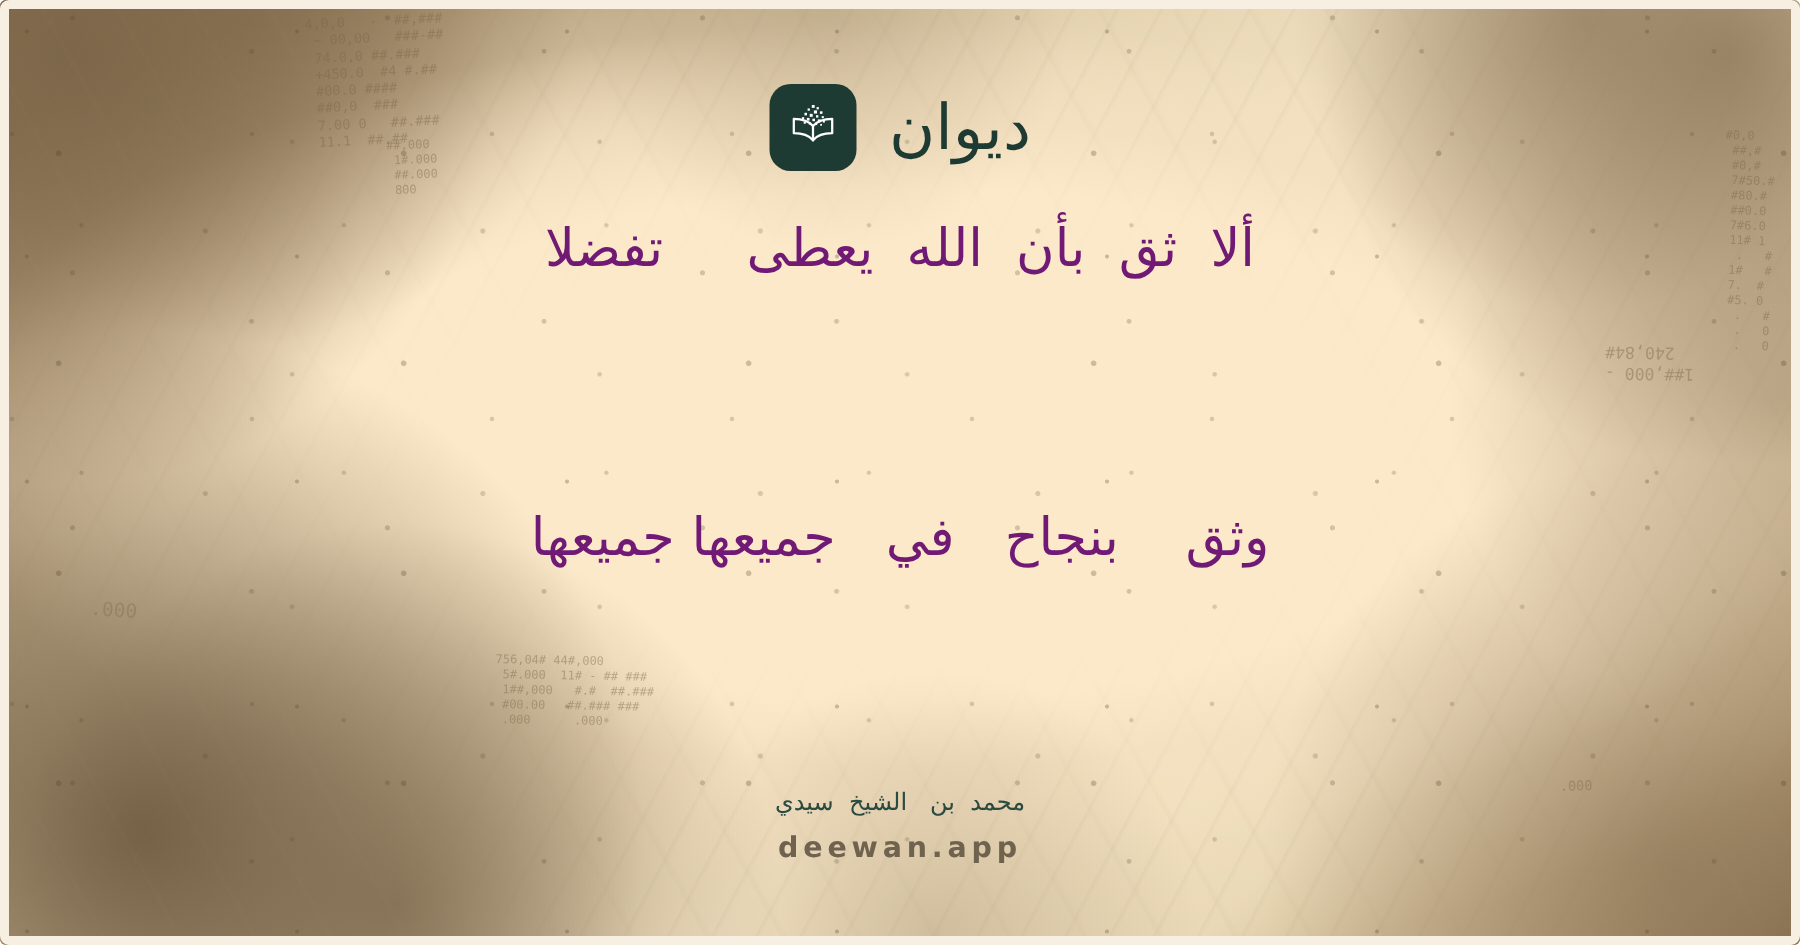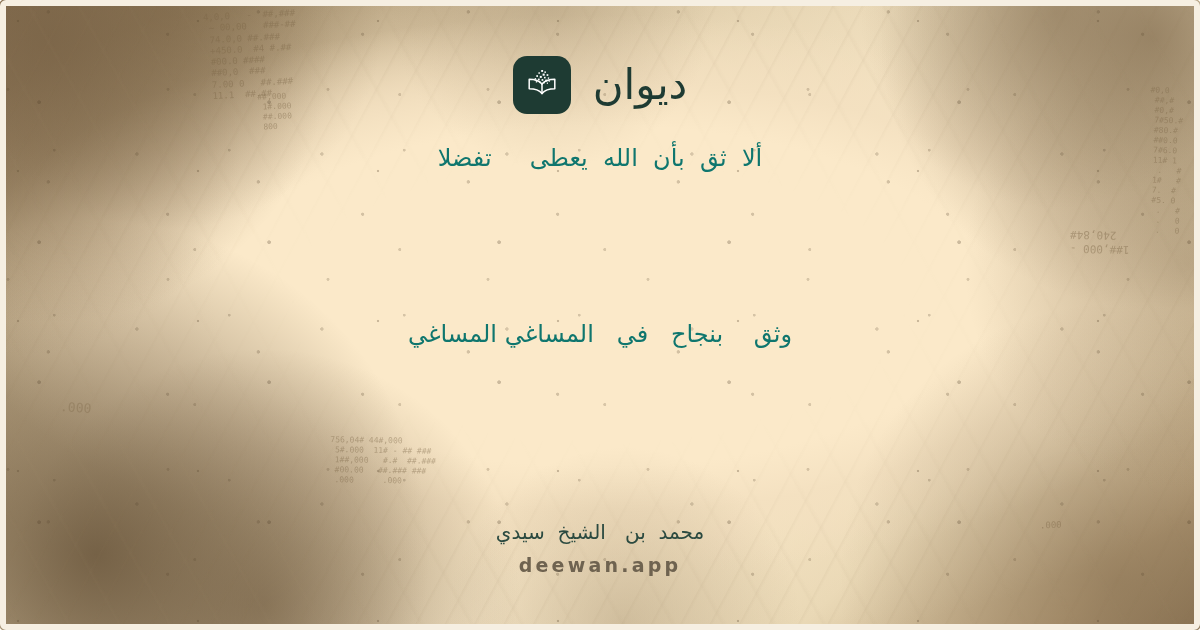--- a/index.html
+++ b/index.html
@@ -171,23 +171,23 @@
   .verses {
     width: 100%;
     display: flex;
     flex-direction: column;
     align-items: center;
   }
 
   .verse-line {
     direction: rtl;
     text-align: center;
-    color: #0f766e;
-    font-family: "DejaVu Sans", sans-serif;
-    font-size: 24px;
+    color: #701a75;
+    font-family: "DejaVu Sans", sans-serif;
+    font-size: 35px;
     font-weight: 400;
     line-height: 1.5;
     white-space: pre;
   }
   .verse-line.first { margin-top: 26px; }
   .verse-line.second { margin-top: 140px; }
 
   .footer {
     position: absolute;
     left: 0;
@@ -195,21 +195,21 @@
     bottom: 54px;
     display: flex;
     flex-direction: column;
     align-items: center;
     gap: 10px;
   }
   .author {
     direction: rtl;
     color: #2b4a40;
     font-family: "DejaVu Sans", sans-serif;
-    font-size: 20px;
+    font-size: 16px;
     font-weight: 400;
     white-space: pre;
   }
   .site {
     color: #6f6350;
     font-family: "DejaVu Sans", sans-serif;
     font-size: 19px;
     letter-spacing: 3.2px;
     font-weight: 700;
   }
@@ -298,21 +298,21 @@
               <rect x="24.8" y="17.6" width="1.2" height="1.2"></rect>
             </g>
           </svg>
         </span>
       </div>
       <div class="brand-name">ديوان</div>
     </div>
 
     <div class="verses">
       <div class="verse-line first">ألا  ثق  بأن  الله  يعطى     تفضلا</div>
-      <div class="verse-line second">وثق    بنجاح   في   المساغي المساغي</div>
+      <div class="verse-line second">وثق    بنجاح   في   جميعها جميعها</div>
     </div>
 
     <div class="footer">
       <div class="author">محمد  بن   الشيخ  سيدي</div>
       <div class="site">deewan.app</div>
     </div>
 
   </div>
 </div>
 

